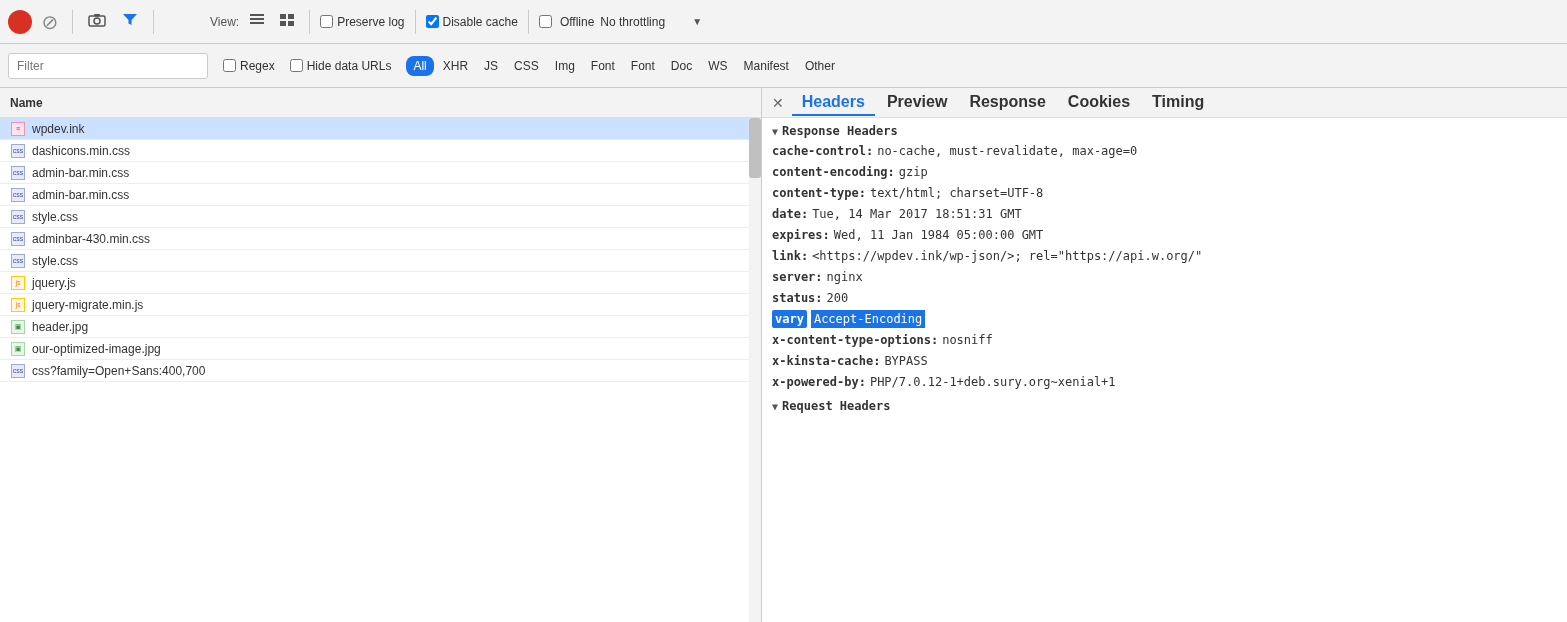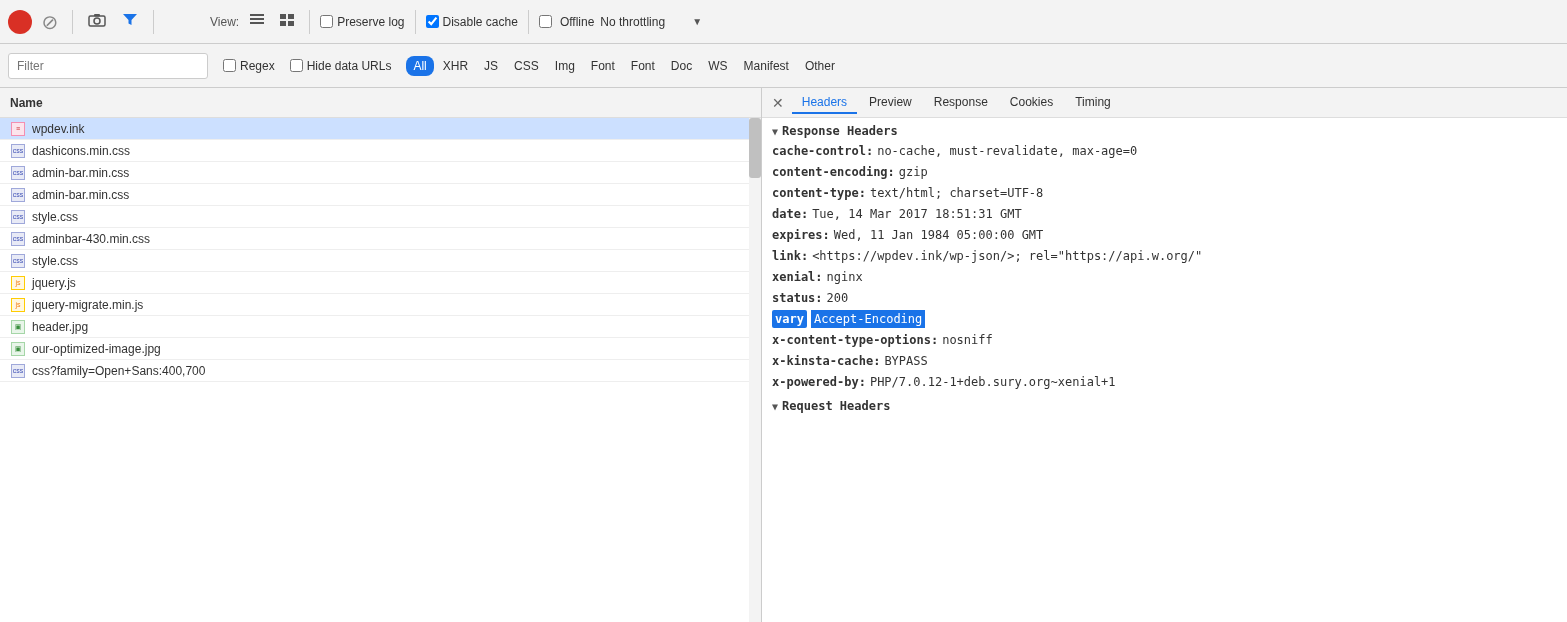--- a/index.html
+++ b/index.html
@@ -262,23 +262,24 @@
       cursor: pointer;
       font-size: 14px;
       color: #666;
       padding: 0 6px;
     }
     .right-tab {
       background: none;
       border: none;
       cursor: pointer;
       padding: 3px 10px;
-      font-size: 12px;
+      font-size: 16px;
       color: #333;
       border-bottom: 2px solid transparent;
+      font-weight: bold;
     }
     .right-tab.active {
       color: #1a73e8;
       border-bottom: 2px solid #1a73e8;
     }
 
     
     .headers-content {
       padding: 6px 10px;
       overflow-y: auto;
@@ -534,21 +535,21 @@
         </div>
         <div class="header-row">
           <span class="header-key">expires:</span>
           <span class="header-val">Wed, 11 Jan 1984 05:00:00 GMT</span>
         </div>
         <div class="header-row">
           <span class="header-key">link:</span>
           <span class="header-val">&lt;https://wpdev.ink/wp-json/&gt;; rel="https://api.w.org/"</span>
         </div>
         <div class="header-row">
-          <span class="header-key">xenial:</span>
+          <span class="header-key">server:</span>
           <span class="header-val">nginx</span>
         </div>
         <div class="header-row">
           <span class="header-key">status:</span>
           <span class="header-val">200</span>
         </div>
         <div class="header-row">
           <span class="vary-key">vary</span>
           <span class="vary-val">Accept-Encoding</span>
         </div>

